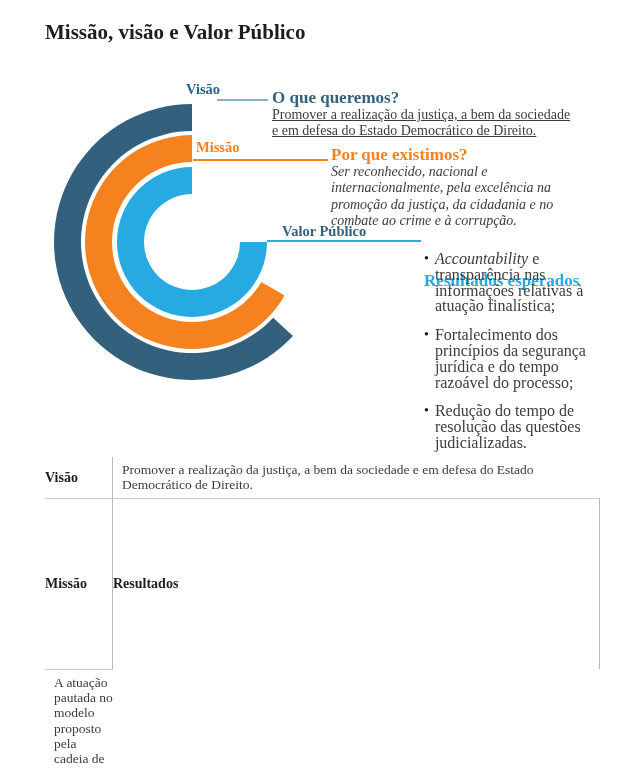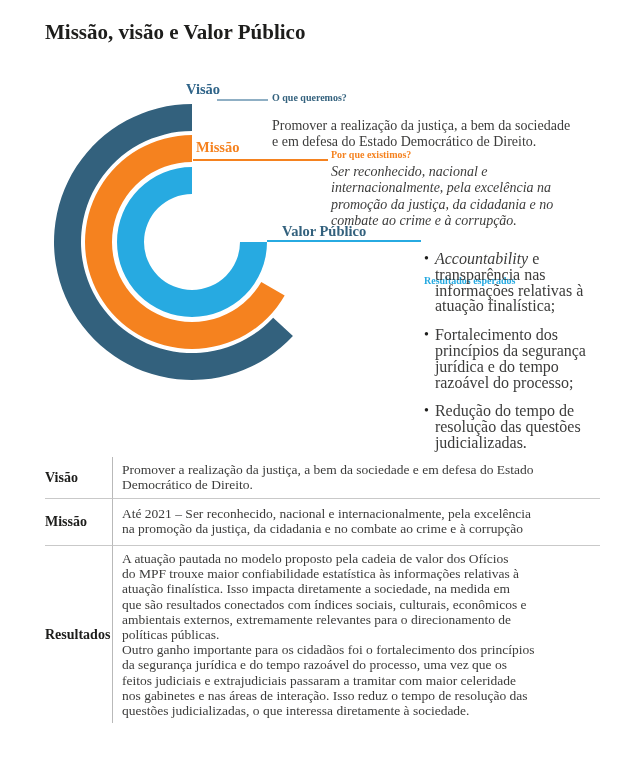--- a/index.html
+++ b/index.html
@@ -8,34 +8,34 @@
 
   .abs{position:absolute;}
 
   #page-title{left:45px;top:20px;font-size:21px;font-weight:bold;color:#1d1d1b;line-height:24px;}
 
   
   .ring-label{font-size:14.5px;font-weight:bold;line-height:15px;}
   .lbl-blue{color:#2e6388;}
   .lbl-orange{color:#f5821f;}
   .lbl-darkblue{color:#33617d;}
-  .heading{font-size:10px;font-weight:bold;line-height:16px;font-family:Liberation Serif, serif;}
+  .heading{font-size:17px;font-weight:bold;line-height:16px;font-family:Liberation Serif, serif;}
   .hd-blue{color:#33617d;}
   .hd-orange{color:#f5821f;}
   .hd-cyan{color:#27aae1;}
   .bodytext{font-size:14px;line-height:16.3px;white-space:pre-line;color:#3c3c3b;}
 
   .leader{height:2px;}
   #ln-visao{left:217px;top:99px;width:51px;background:#8fafc4;}
   #ln-missao{left:193px;top:159px;width:135px;background:#f5821f;}
   #ln-valor{left:267px;top:240px;width:154px;background:#27aae1;}
 
   #lbl-visao{left:186px;top:82px;}
   #hd-oque{left:272px;top:90px;}
-  #bd-oque{left:272px;top:118px;width:350px;}
+  #bd-oque{left:272px;top:107px;width:350px;text-decoration:underline;}
   #lbl-missao{left:196px;top:140px;}
   #hd-porque{left:331px;top:147px;}
   #bd-porque{left:331px;top:164px;width:290px;font-style:italic;}
   #lbl-valor{left:282px;top:224px;}
   #hd-result{left:424px;top:231px;margin-top:42px;}
   #bullets{left:424px;top:251px;width:200px;}
 
   .bullet{display:flex;gap:6px;margin-bottom:13px;}
   .bullet .dot{font-size:14px;line-height:15.8px;color:#1d1d1b;}
   .bullet .btext{font-size:16px;line-height:15.8px;white-space:pre-line;color:#3c3c3b;}
@@ -107,22 +107,20 @@
 judicializadas.</span></div>
     </div>
   </div>
 
   <div class="abs" id="summary-table">
     <div class="tlabel r1">Visão</div>
     <div class="tcell r1">Promover a realização da justiça, a bem da sociedade e em defesa do Estado
 Democrático de Direito.</div>
 
     <div class="tlabel bt r2">Missão</div>
-    <div class="tcell bt r2">Até 2021 – Ser reconhecido, nacional e internacionalmente, pela excelência
-na promoção da justiça, da cidadania e no combate ao crime e à corrupção</div>
 
     <div class="tlabel bt r3">Resultados</div>
     <div class="tcell bt r3">A atuação pautada no modelo proposto pela cadeia de valor dos Ofícios
 do MPF trouxe maior confiabilidade estatística às informações relativas à
 atuação finalística. Isso impacta diretamente a sociedade, na medida em
 que são resultados conectados com índices sociais, culturais, econômicos e
 ambientais externos, extremamente relevantes para o direcionamento de
 políticas públicas.
 Outro ganho importante para os cidadãos foi o fortalecimento dos princípios
 da segurança jurídica e do tempo razoável do processo, uma vez que os

